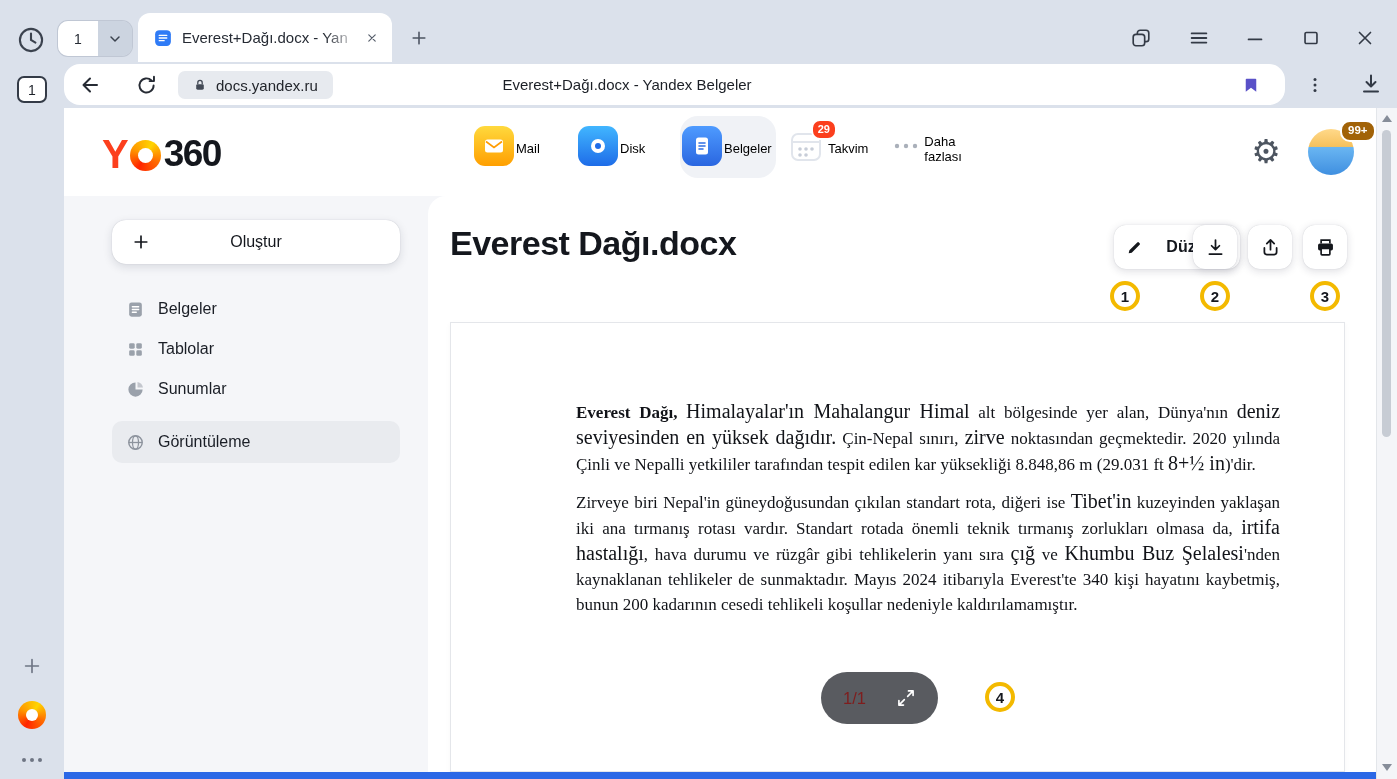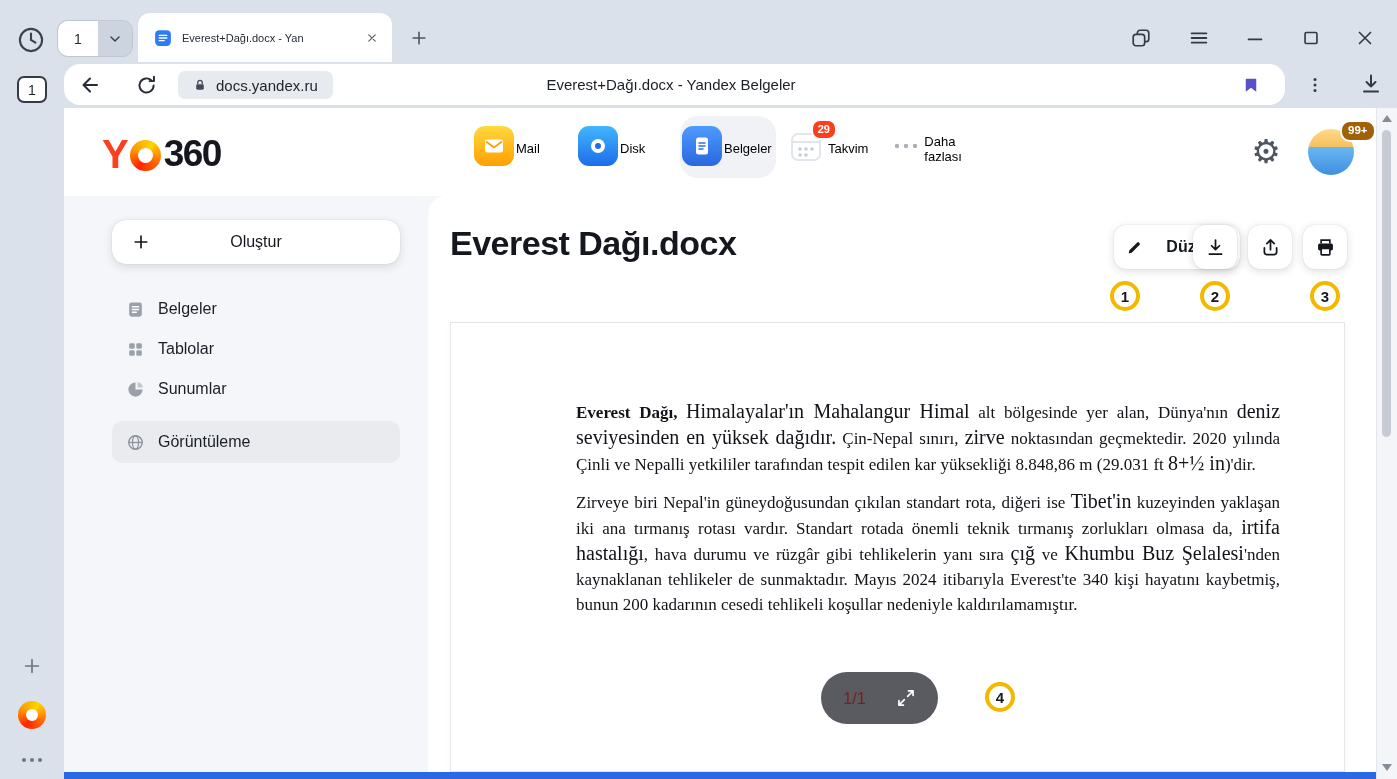--- a/index.html
+++ b/index.html
@@ -9,21 +9,21 @@
   svg{display:block;}
   .ic{display:flex;align-items:center;justify-content:center;}
 
   
   .tabstrip{left:0;top:0;width:1397px;height:62px;background:#dbe1eb;}
   .clock-btn{left:16px;top:25px;width:30px;height:30px;color:#3b424e;}
   .tabgroup{left:58px;top:21px;height:35px;border-radius:10px;overflow:hidden;display:flex;box-shadow:0 0 0 1px rgba(110,122,145,.25);}
   .tg-seg1{width:40px;background:#fff;display:flex;align-items:center;justify-content:center;font-size:14px;color:#262b34;}
   .tg-seg2{width:34px;background:#ccd4e0;color:#3b424e;display:flex;align-items:center;justify-content:center;}
   .tab{left:138px;top:13px;width:254px;height:49px;background:#fff;border-radius:12px 12px 0 0;display:flex;align-items:center;padding:0 8px 0 16px;box-sizing:border-box;}
-  .tab-title{flex:1;margin-left:10px;font-size:11px;color:#262b34;white-space:nowrap;overflow:hidden;
+  .tab-title{flex:1;margin-left:10px;font-size:15px;color:#262b34;white-space:nowrap;overflow:hidden;
              -webkit-mask-image:linear-gradient(90deg,#000 80%,transparent);mask-image:linear-gradient(90deg,#000 80%,transparent);}
   .tab-close{width:24px;height:24px;color:#565e6b;}
   .newtab{left:404px;top:23px;width:30px;height:30px;color:#4c5462;}
   .winbtn{top:25px;width:26px;height:26px;color:#333a46;}
 
   
   .left-strip{left:0;top:62px;width:64px;height:717px;background:#dbe1eb;}
   .strip-badge{left:17px;top:14px;width:30px;height:27px;background:#fff;border:2px solid #343b47;border-radius:7px;
                display:flex;align-items:center;justify-content:center;font-size:14px;color:#1d2129;box-sizing:border-box;}
   .strip-plus{left:20px;top:592px;width:24px;height:24px;color:#6e7584;}
@@ -33,21 +33,21 @@
   .strip-dots{left:18px;top:690px;width:28px;height:16px;color:#6e7584;}
 
   
   .address-row{left:64px;top:62px;width:1333px;height:46px;background:#dbe1eb;}
   .address-bar{left:0;top:2px;width:1221px;height:41px;background:#fff;border-radius:16px;}
   .nav-arrow{left:14px;top:9px;width:24px;height:24px;color:#262b34;}
   .reload{left:70px;top:9px;width:24px;height:24px;color:#262b34;}
   .url-chip{left:114px;top:7px;height:28px;background:#e7eaef;border-radius:7px;display:flex;align-items:center;gap:9px;padding:0 15px;}
   .url-chip .lock{color:#434a56;}
   .url-text{font-size:15px;color:#23262c;}
-  .omni-title{left:0;top:0;width:1126px;height:41px;text-align:center;line-height:41px;font-size:15px;color:#1b1f26;pointer-events:none;padding-left:44px;}
+  .omni-title{left:0;top:0;width:1126px;height:41px;text-align:center;line-height:41px;font-size:15px;color:#1b1f26;pointer-events:none;}
   .bookmark{right:24px;top:10px;width:20px;height:22px;color:#5a51c8;position:absolute;}
   .kebab{left:1240px;top:10px;width:22px;height:26px;color:#333a46;}
   .chrome-dl{left:1294px;top:9px;width:26px;height:26px;color:#333a46;}
 
   
   .app{left:64px;top:108px;width:1312px;height:664px;background:#fff;overflow:hidden;}
   .app-bg{left:0;top:88px;width:1312px;height:576px;background:#f5f6f9;}
   .content-card{left:364px;top:88px;width:948px;height:576px;background:#fff;border-radius:18px 0 0 0;}
 
   

